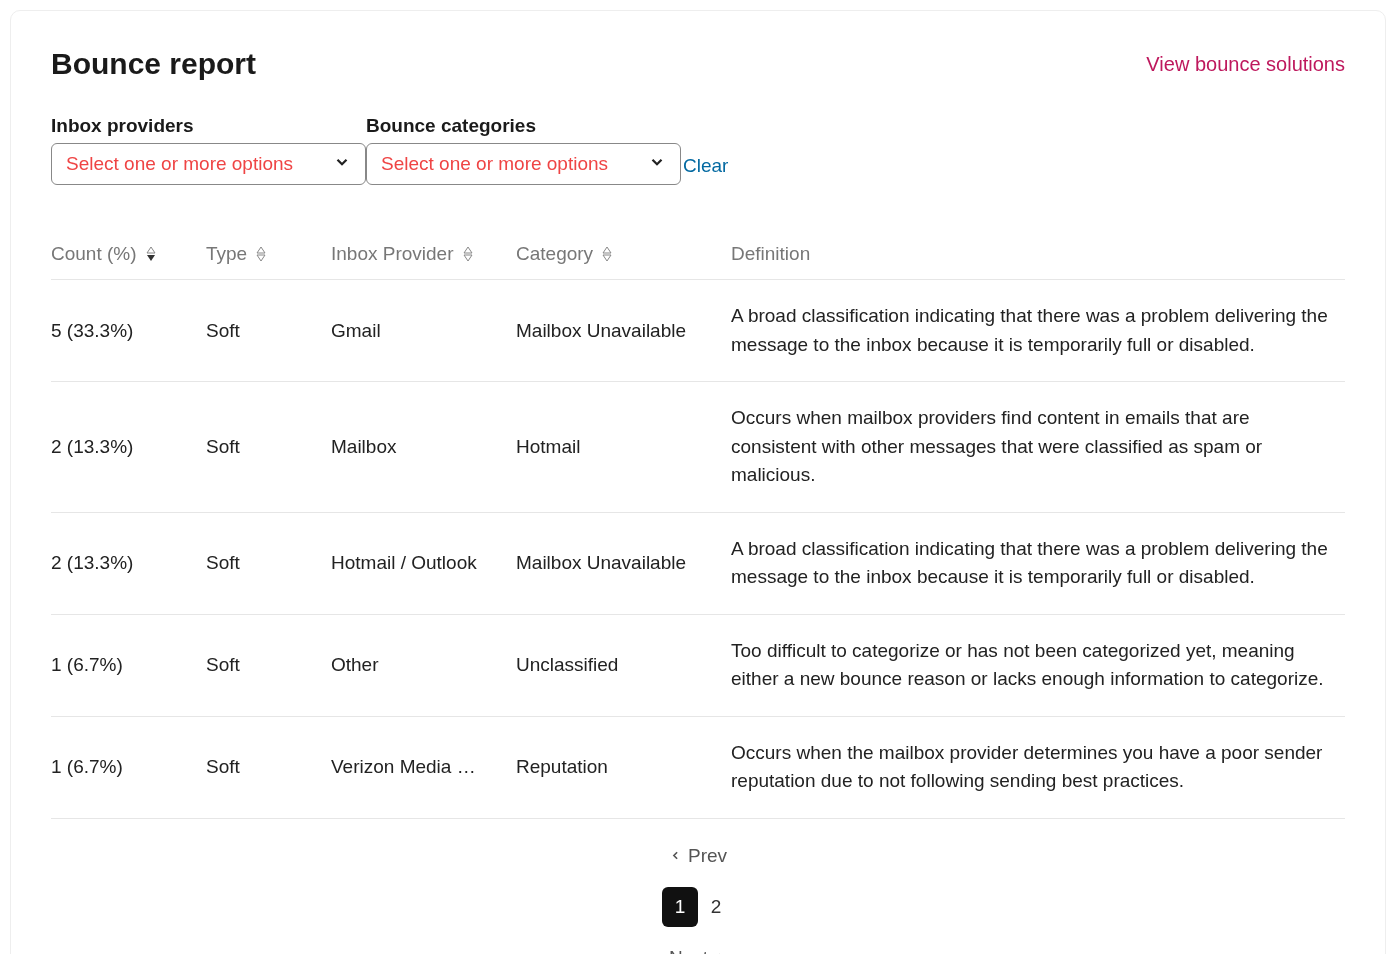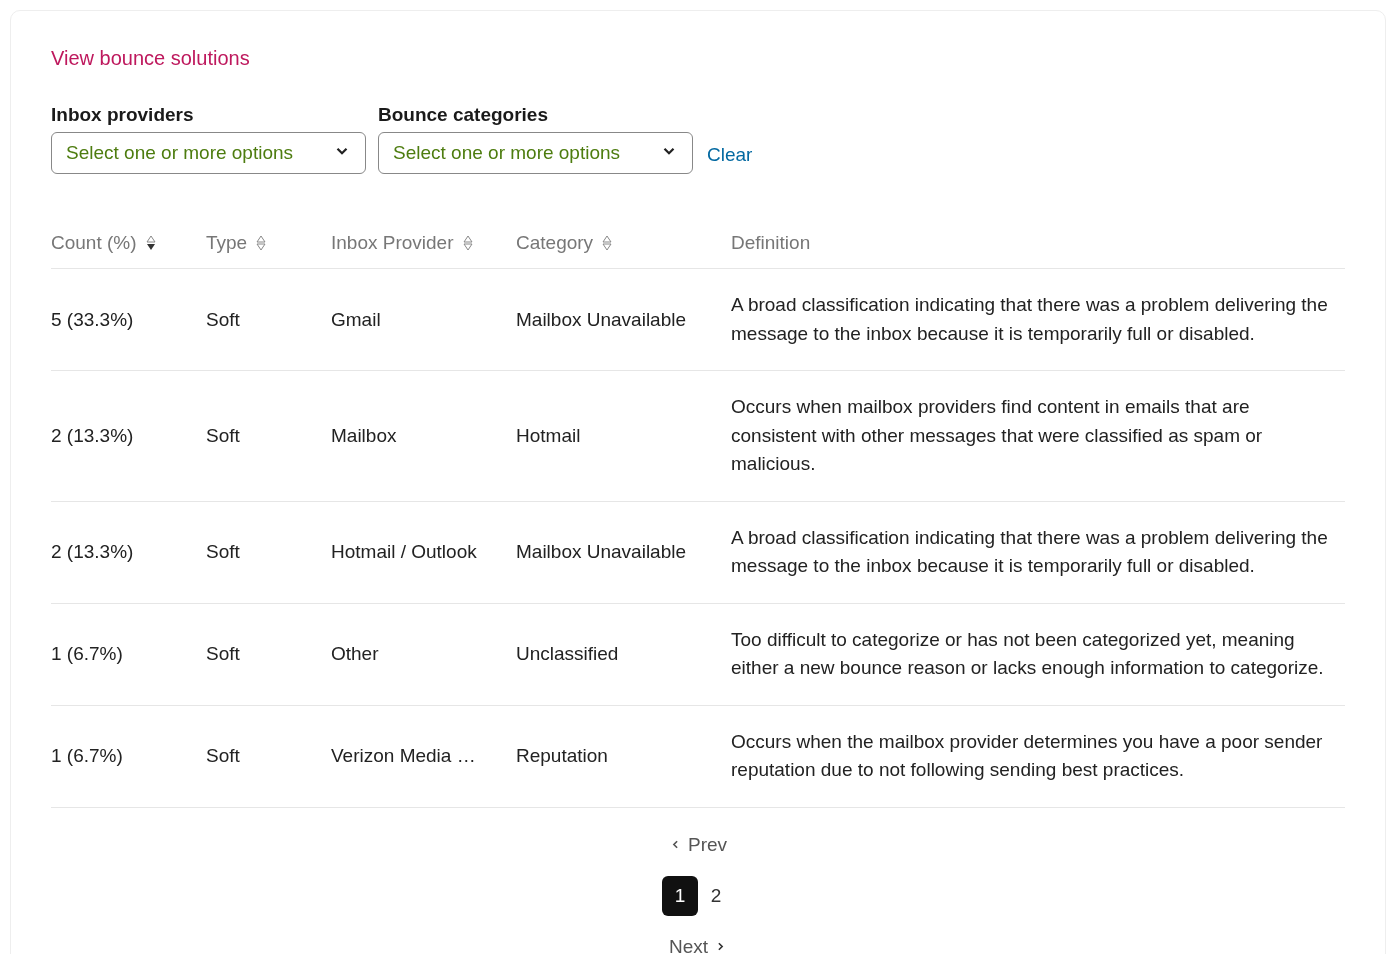--- a/index.html
+++ b/index.html
@@ -27,40 +27,39 @@
     color: #1a1a1a;
   }
   .link {
     color: #be185d;
     font-size: 20px;
     cursor: pointer;
   }
   .filters-row {
     display: flex;
     align-items: flex-end;
-    gap: 12px;
     margin-bottom: 44px;
   }
   .filter-group { display: flex; flex-direction: column; gap: 6px; }
   .filter-label {
     font-size: 19px;
     font-weight: 600;
     color: #1a1a1a;
   }
   .select {
     width: 315px;
     height: 42px;
     border: 1px solid #888;
     border-radius: 6px;
     display: flex;
     align-items: center;
     justify-content: space-between;
     padding: 0 14px;
     font-size: 19px;
-    color: #4d7c0f;
+    color: #ef4444;
     cursor: pointer;
     background: #fff;
   }
   .chevron-down svg { width: 18px; height: 18px; }
   .clear-link {
     color: #0369a1;
     font-size: 19px;
     cursor: pointer;
     margin-left: 2px;
     margin-bottom: 8px;
@@ -115,20 +114,21 @@
     color: #333;
   }
   .page-num.active { background: #111; color: #fff; }
 </style>
 </head>
 <body>
 
 <div class="card">
 
   <div class="header-row">
+    <h1 class="title">Bounce report</h1>
     <a class="link">View bounce solutions</a>
   </div>
 
   <div class="filters-row">
     <div class="filter-group">
       <span class="filter-label">Inbox providers</span>
       <div class="select">
         <span>Select one or more options</span>
         <span class="chevron-down">
           <svg viewBox="0 0 24 24" fill="none" stroke="#222" stroke-width="3">

